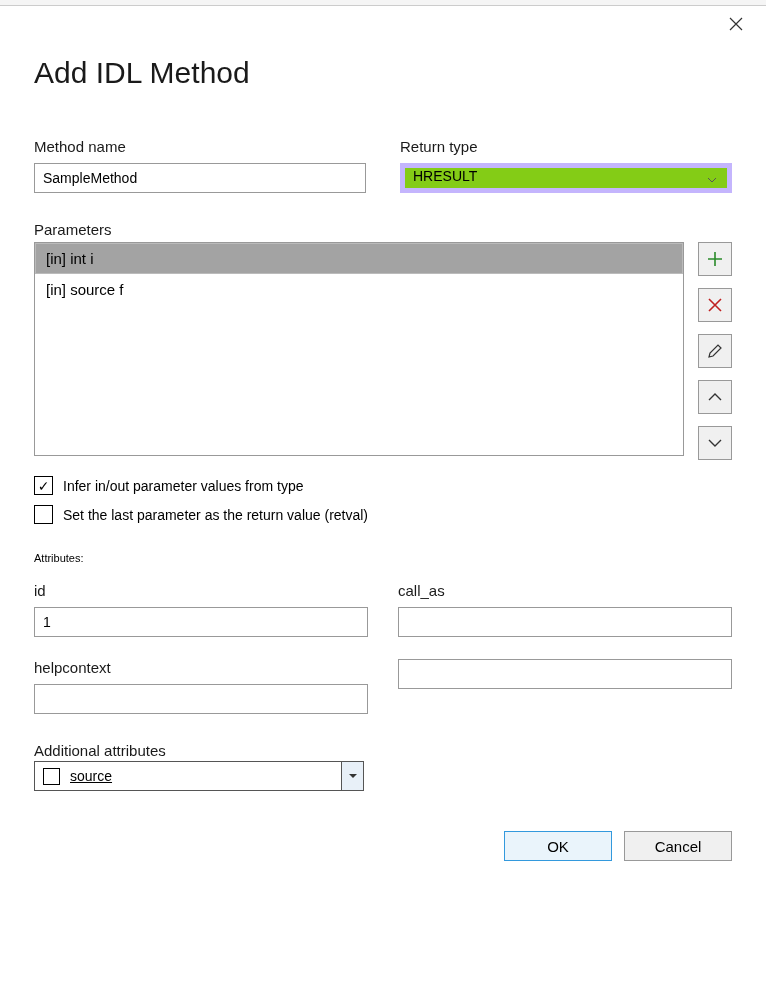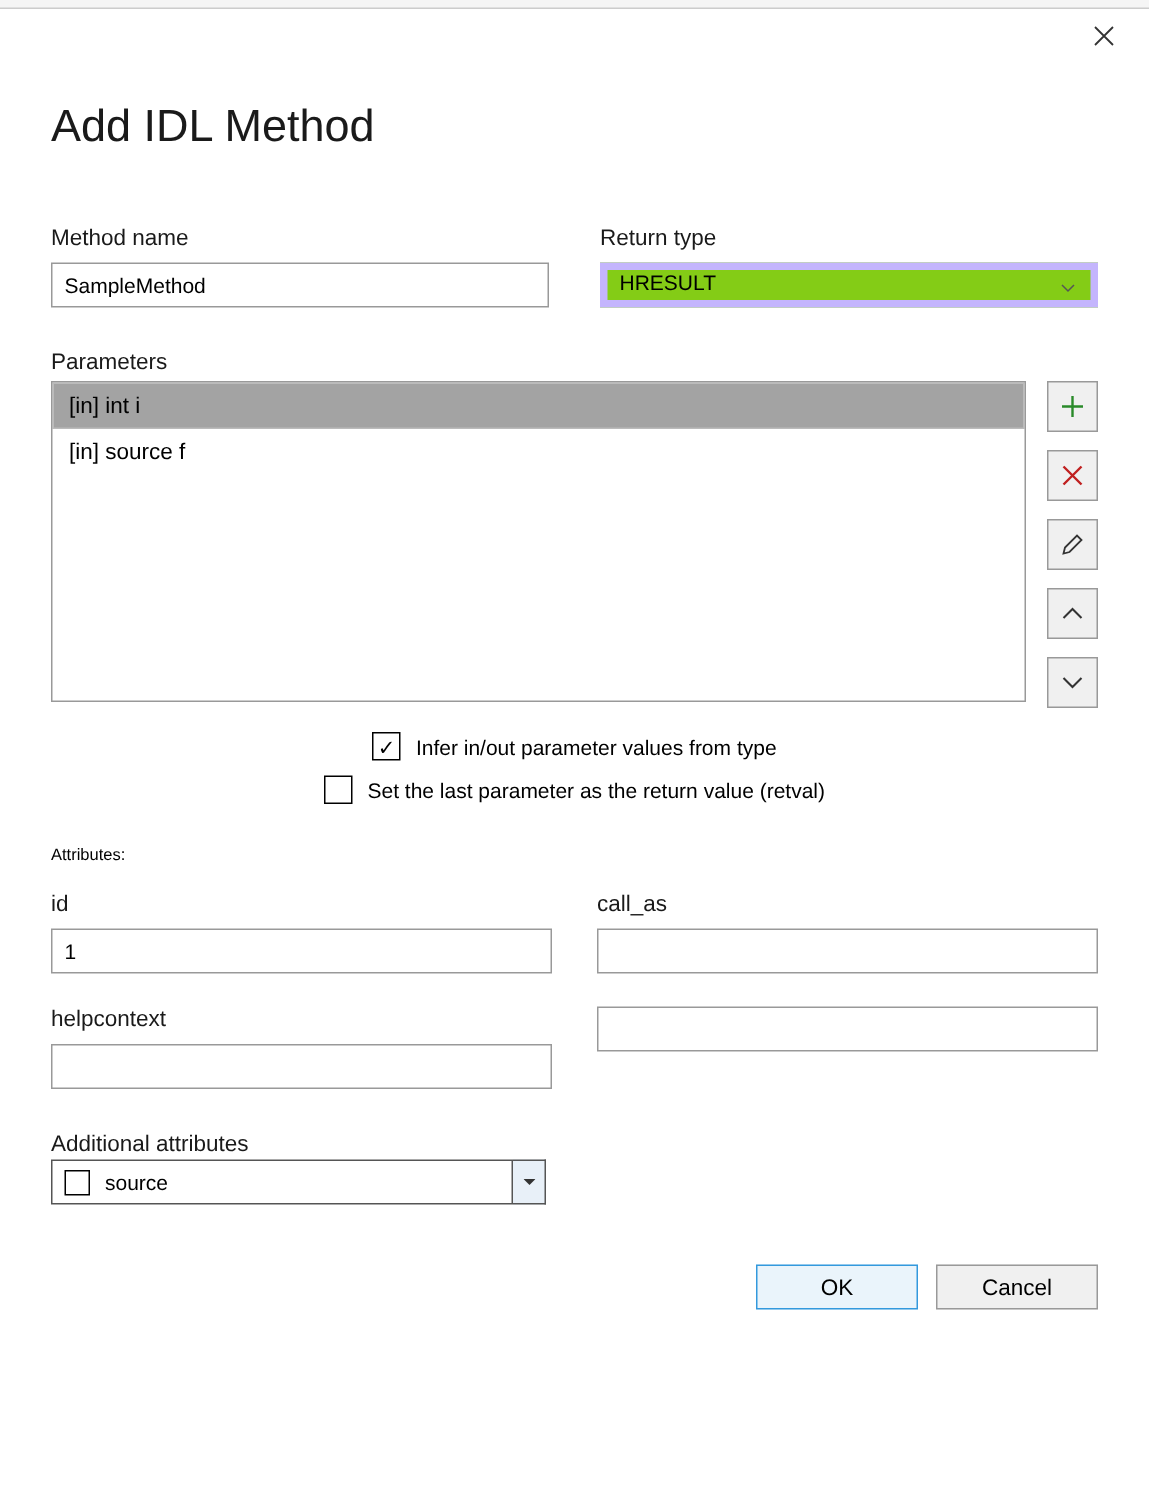--- a/index.html
+++ b/index.html
@@ -26,21 +26,21 @@
     width: 16px;
     height: 16px;
     cursor: pointer;
   }
   .dialog {
     padding: 34px 34px 24px 34px;
   }
   .title {
     font-size: 30px;
     font-weight: 300;
-    margin: 28px 0 48px 0;
+    margin: 16px 0 48px 0;
     color: #1a1a1a;
   }
   .row2 {
     display: flex;
     gap: 34px;
   }
   .col {
     flex: 1;
     display: flex;
     flex-direction: column;
@@ -108,21 +108,20 @@
     display: flex;
     align-items: center;
     justify-content: center;
     cursor: pointer;
   }
   .cbx-row {
     display: flex;
     align-items: center;
     gap: 10px;
     margin-top: 16px;
-    justify-content: center;
   }
   .cbx {
     width: 19px;
     height: 19px;
     border: 1.5px solid #000;
     display: flex;
     align-items: center;
     justify-content: center;
     background: #fff;
   }
@@ -281,21 +280,21 @@
         <input class="tx" type="text" value="" style="">
       </div>
       <div class="col">
         <input class="tx" type="text" value="" style="">
       </div>
     </div>
   </div>
 
   <div class="section">
     <label class="fld">Additional attributes</label>
-    <div class="addattr-row" style="margin-top:2px;">
+    <div class="addattr-row" style="margin-top:2px;text-decoration:underline;">
       <div class="addattr-main">
         <div class="addattr-box"></div>
         <span>source</span>
       </div>
       <div class="addattr-caret">
         <svg width="8" height="5" viewBox="0 0 8 5">
             <path d="M0 0 L4 4 L8 0 Z" fill="#333"></path>
           </svg>
       </div>
     </div>

